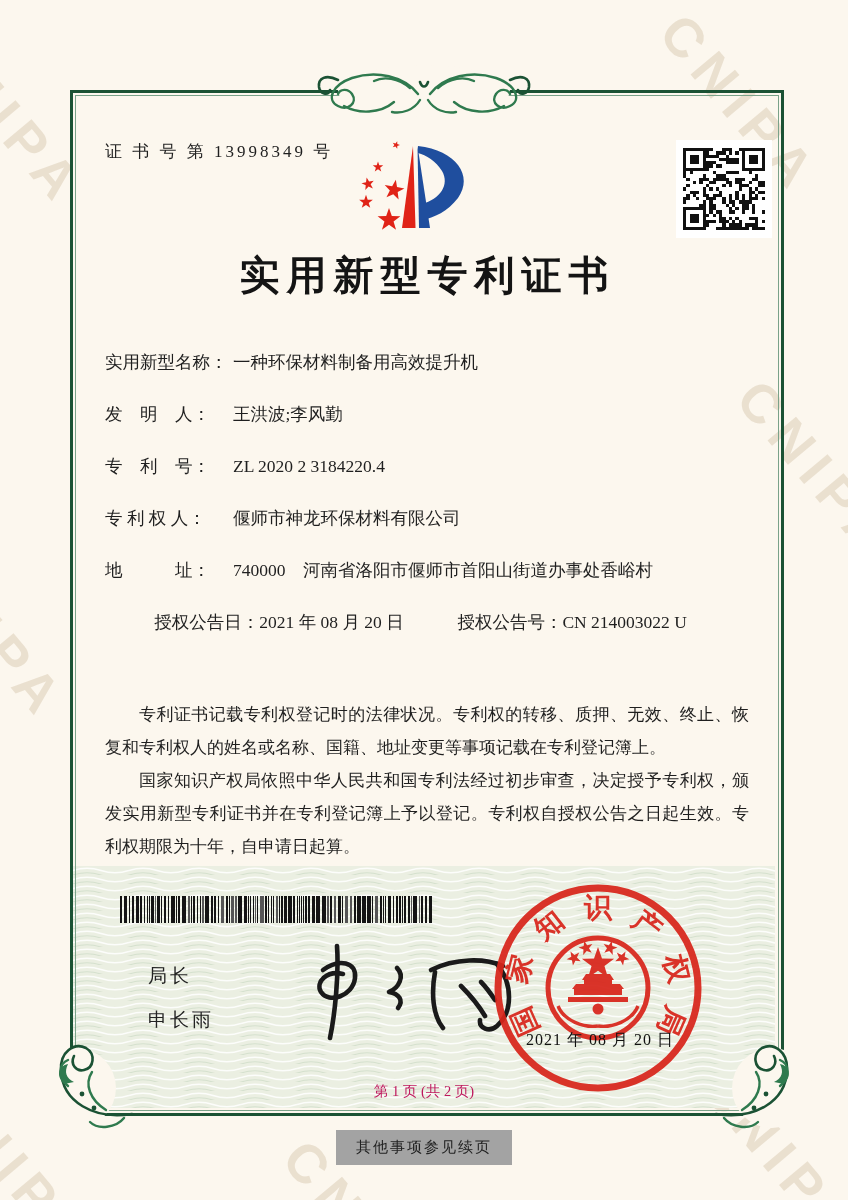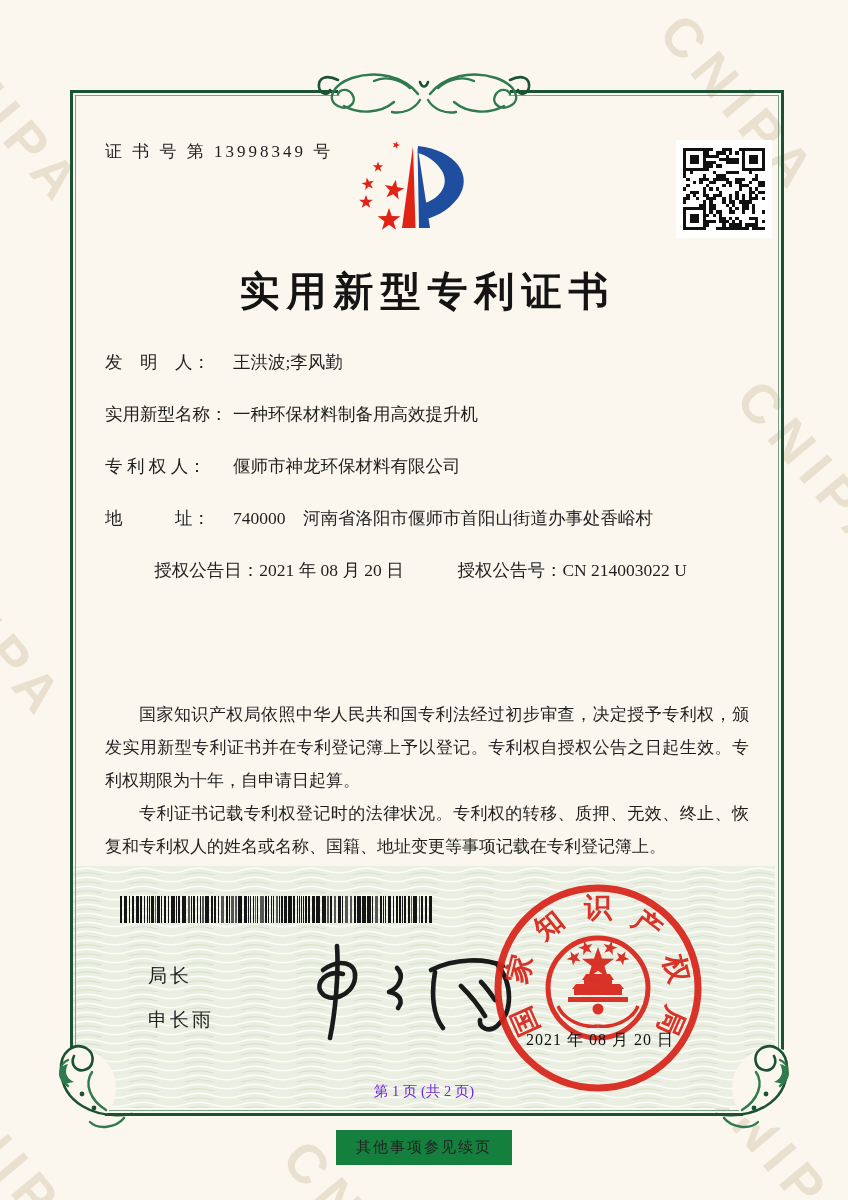--- a/index.html
+++ b/index.html
@@ -26,42 +26,42 @@
   .orn-top{left:50%; top:56px; transform:translateX(-50%);}
   .orn-bl{left:34px; top:1022px;}
   .orn-br{left:702px; top:1022px; transform:scaleX(-1);}
   
   .content{position:absolute; inset:0; z-index:4;}
   .cert-no{position:absolute; left:105px; top:140px; font-size:17px; letter-spacing:3px;font-family:Liberation Serif, serif;}
   .logo{position:absolute; left:342px; top:132px;}
   .qr-box{position:absolute; left:676px; top:140px; width:96px; height:98px; background:#fff;
     display:flex; align-items:center; justify-content:center;}
   .title{position:absolute; left:0; right:0; top:248px; text-align:center;
-    font-size:40px; font-weight:bold; letter-spacing:7px; padding-left:7px; color:#141414;margin-top:16px;}
+    font-size:40px; font-weight:bold; letter-spacing:7px; padding-left:7px; color:#141414;}
   .fields{position:absolute; left:105px; top:352px; right:90px; font-size:17.5px;}
   .field-row{height:52px; line-height:20px;}
   .field-row .lbl{display:inline-block; width:128px; vertical-align:top;}
   .grant-row{height:30px; line-height:20px;}
   .grant-pair1{display:inline-block; width:348px;text-align:center;}
   .body-text{position:absolute; left:105px; top:698px; width:644px;
     font-size:17px; line-height:33px; text-align:justify;}
   .body-text p{margin:0; text-indent:2em;}
   .barcode{position:absolute; left:120px; top:896px; width:315px; height:27px;}
   .signatory{position:absolute; left:122px; top:963px;
     font-family:"Liberation Sans","DejaVu Sans",sans-serif; font-size:19px; letter-spacing:3px; color:#222;margin-left:26px;}
   .signatory .name{margin-top:18px;font-family:Liberation Serif, serif;}
   .signature{position:absolute; left:285px; top:936px;}
   .seal{position:absolute; left:492px; top:882px; width:212px; height:212px; opacity:.93;}
   .seal-text span{position:absolute; font-size:28px; font-weight:bold;
     color:var(--seal_red,#d8251b); font-family:"Liberation Serif","DejaVu Serif",serif;}
   .seal-date{position:absolute; left:502px; top:1030px; width:196px; text-align:center;
     font-size:16px; color:#111; letter-spacing:1px; z-index:5;}
-  .page-info{position:absolute; left:0; right:0; top:1082px; text-align:center; font-size:14.5px; color:#6d28d9;}
+  .page-info{position:absolute; left:0; right:0; top:1082px; text-align:center; font-size:14.5px; color:#be185d;}
   .note-box{position:absolute; left:50%; top:1130px; transform:translateX(-50%);
-    background:#15803d; padding:8px 20px; font-size:15px; letter-spacing:2px; color:#222; z-index:5;}
+    background:#a3a3a3; padding:8px 20px; font-size:15px; letter-spacing:2px; color:#222; z-index:5;}
   .gstroke{fill:none; stroke:var(--green_mid,#2f7a4e); stroke-width:2.4; stroke-linecap:round;}
   .gstroke-d{fill:none; stroke:var(--green_dark,#1b5234); stroke-width:2.6; stroke-linecap:round;}
   .sig-stroke{fill:none; stroke:#1a1a1a; stroke-width:4.6; stroke-linecap:round; stroke-linejoin:round;}
 </style>
 </head>
 <body>
 
 <div class="page">
 
   <span class="wm" style="left:-40px;top:14px">CNIPA</span>
@@ -458,33 +458,34 @@
           <rect x="21" y="24" width="1" height="1" fill="#111"></rect>
           <rect x="22" y="24" width="1" height="1" fill="#111"></rect>
           <rect x="23" y="24" width="1" height="1" fill="#111"></rect>
           <rect x="24" y="24" width="1" height="1" fill="#111"></rect>
         </svg>
     </div>
 
     <div class="title">实用新型专利证书</div>
 
     <div class="fields">
+      <div class="field-row"><span class="lbl">实用新型名称：</span><span>一种环保材料制备用高效提升机</span></div>
       <div class="field-row"><span class="lbl">发　明　人：</span><span>王洪波;李风勤</span></div>
-      <div class="field-row"><span class="lbl">实用新型名称：</span><span>一种环保材料制备用高效提升机</span></div>
+      <div class="field-row"><span class="lbl">专　利　号：</span><span>ZL 2020 2 3184220.4</span></div>
       <div class="field-row"><span class="lbl">专 利 权 人：</span><span>偃师市神龙环保材料有限公司</span></div>
       <div class="field-row"><span class="lbl">地　　　址：</span><span>740000　河南省洛阳市偃师市首阳山街道办事处香峪村</span></div>
       <div class="grant-row">
         <span class="grant-pair1"><span>授权公告日：</span><span>2021 年 08 月 20 日</span></span>
         <span><span>授权公告号：</span><span>CN 214003022 U</span></span>
       </div>
     </div>
 
     <div class="body-text">
+      <p>专利证书记载专利权登记时的法律状况。专利权的转移、质押、无效、终止、恢复和专利权人的姓名或名称、国籍、地址变更等事项记载在专利登记簿上。</p>
       <p>国家知识产权局依照中华人民共和国专利法经过初步审查，决定授予专利权，颁发实用新型专利证书并在专利登记簿上予以登记。专利权自授权公告之日起生效。专利权期限为十年，自申请日起算。</p>
-      <p>专利证书记载专利权登记时的法律状况。专利权的转移、质押、无效、终止、恢复和专利权人的姓名或名称、国籍、地址变更等事项记载在专利登记簿上。</p>
     </div>
 
     <div class="barcode">
       <svg id="bc" width="315" height="27">
           <rect x="0" y="0" width="2" height="27" fill="#141414"></rect>
           <rect x="4" y="0" width="3" height="27" fill="#141414"></rect>
           <rect x="9" y="0" width="1" height="27" fill="#141414"></rect>
           <rect x="12" y="0" width="2" height="27" fill="#141414"></rect>
           <rect x="16" y="0" width="3" height="27" fill="#141414"></rect>
           <rect x="20" y="0" width="2" height="27" fill="#141414"></rect>

